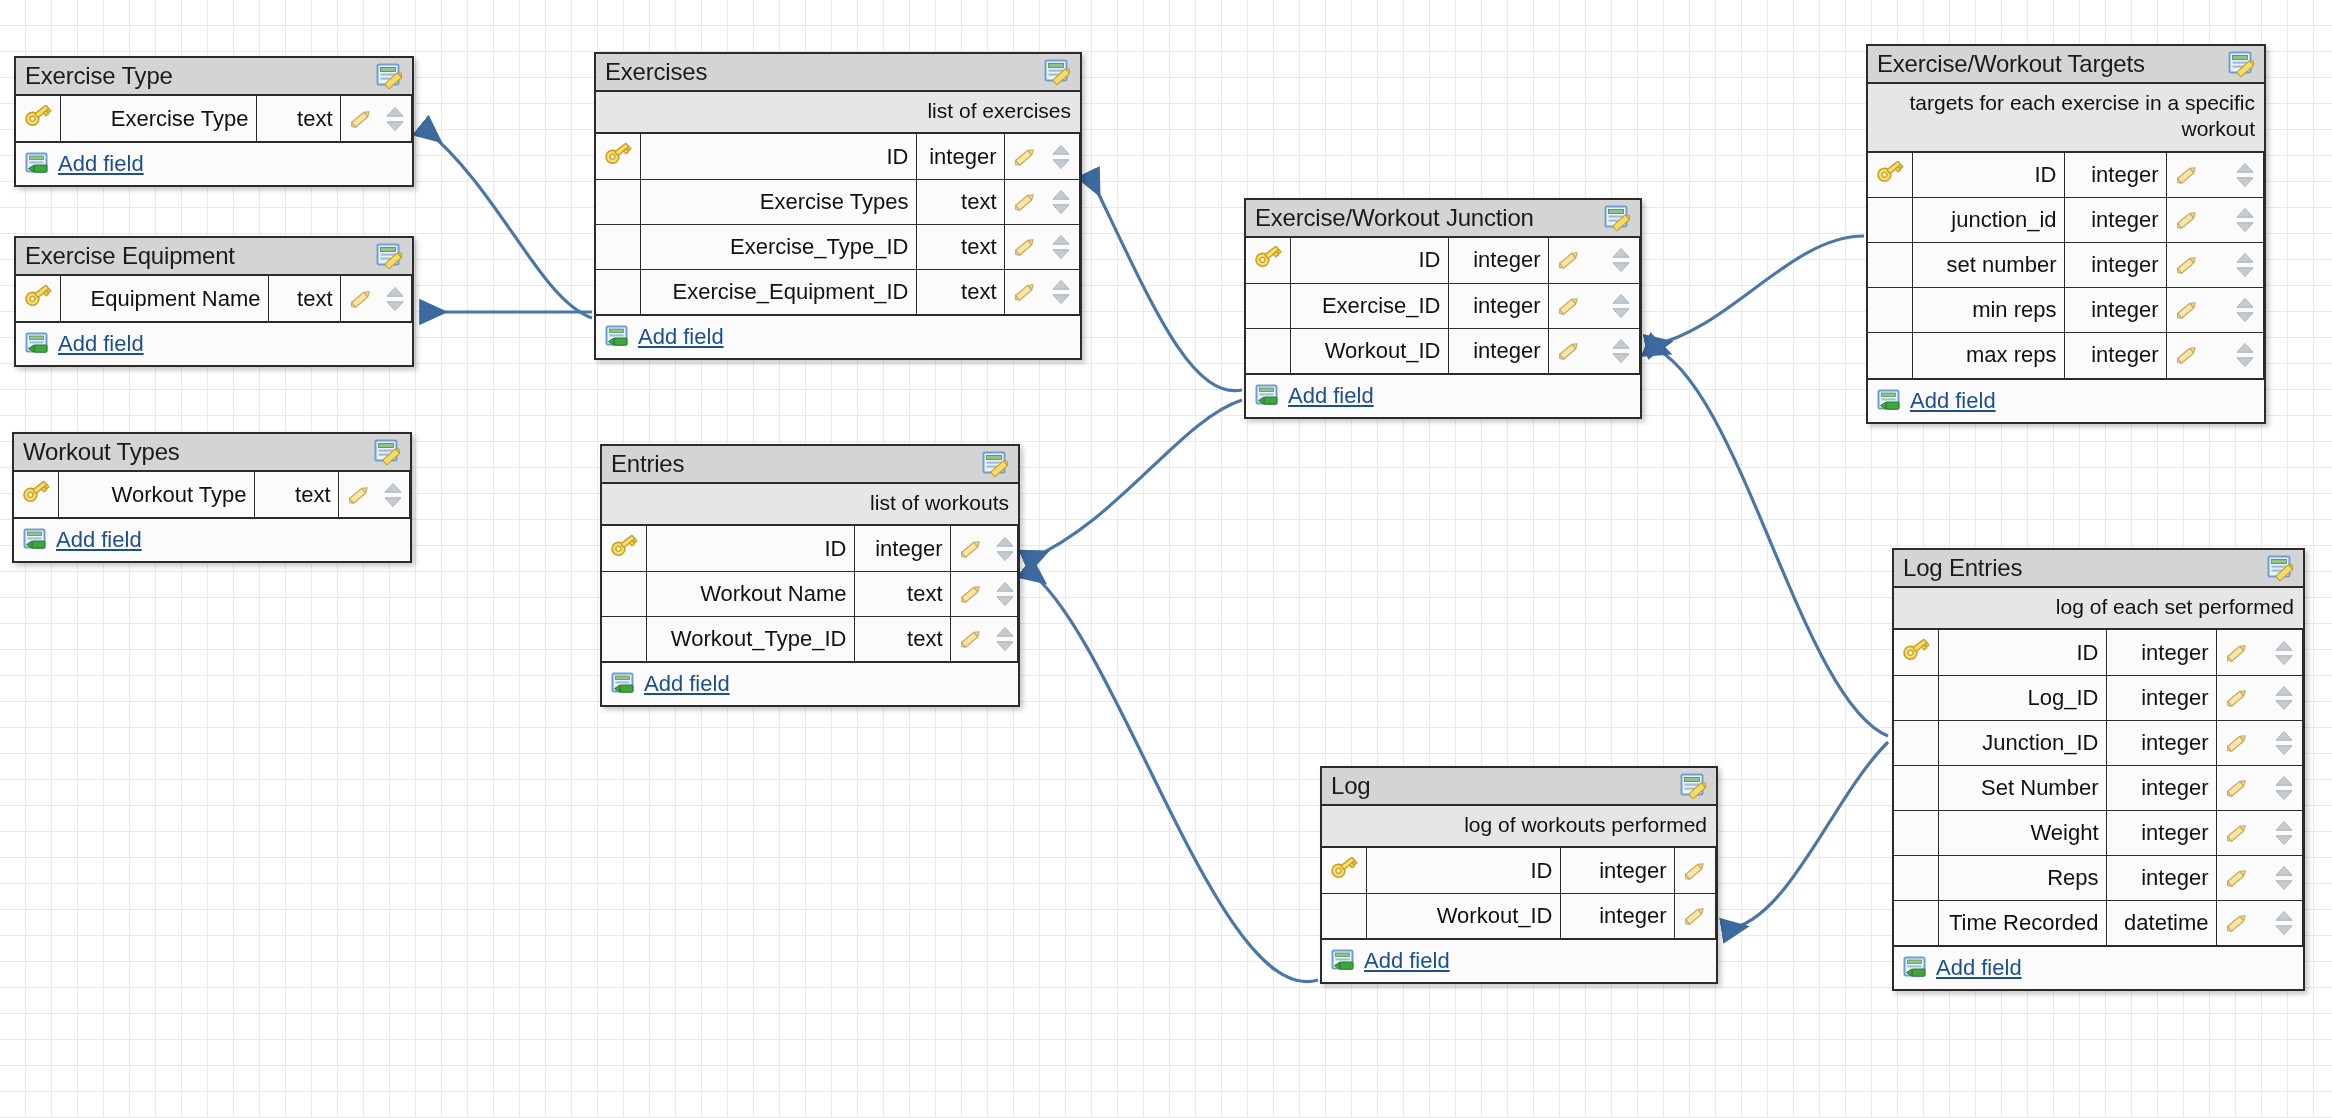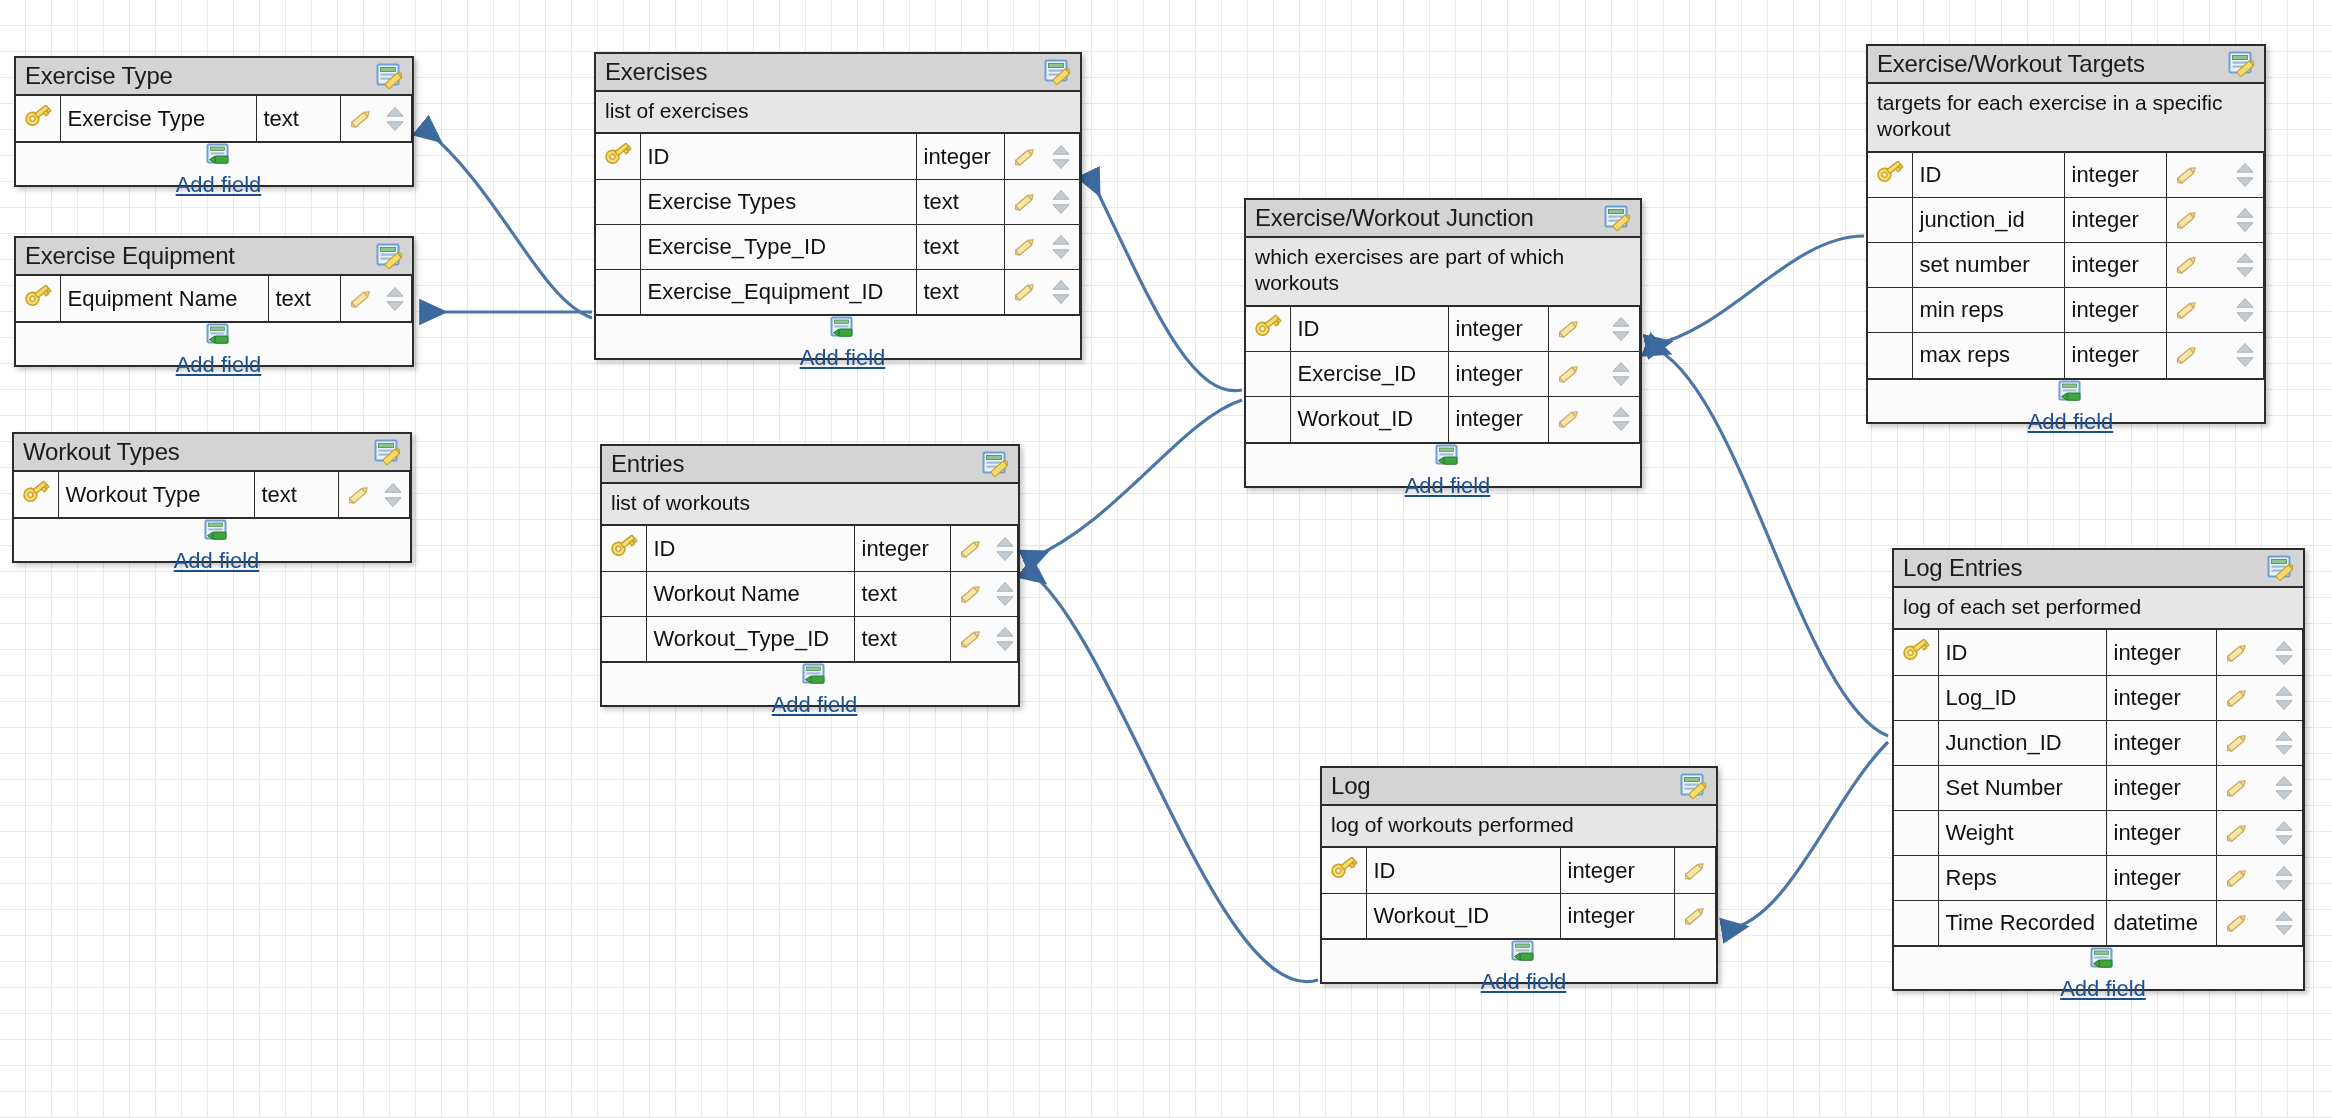--- a/index.html
+++ b/index.html
@@ -12,21 +12,21 @@
     overflow: hidden;
     font-family: "Liberation Sans", sans-serif;
     background-color: #ffffff;
     background-image:
       linear-gradient(to right, #e9e9e9 1px, transparent 1px),
       linear-gradient(to bottom, #e9e9e9 1px, transparent 1px);
     background-size: 26px 26px;
     background-position: -1px -1px;
   }
 
-  #canvas { position:absolute; inset:0; }
+  #canvas { position:absolute; inset:0;text-align:right; }
 
   svg#connectors {
     position:absolute; left:0; top:0;
     width:2332px; height:1118px;
     pointer-events:none;
     z-index: 1;
   }
 
   .entity {
     position: absolute;
@@ -98,21 +98,20 @@
   }
 
   .ent-footer {
     border-top: 2px solid #2b2b2b;
     height: 44px;
     display: flex;
     align-items: center;
     padding-left: 9px;
     gap: 7px;
     background: #fbfbfb;
-    flex-direction: column;
   }
   .addfield-label {
     color: #1c4f8f;
     font-size: 22px;
     text-decoration: underline;
     line-height: 1;
   }
 
   
   .ico { display:inline-block; line-height:0; }
@@ -625,21 +624,20 @@
           <rect x="4.5" y="4.5" width="15" height="4" fill="#8cc48c" stroke="#4a8a4a" stroke-width="0.8"></rect>
           <rect x="4.5" y="10.5" width="15" height="2.2" fill="#9fbcd8"></rect>
           <rect x="4.5" y="14.5" width="15" height="2.2" fill="#9fbcd8"></rect>
           <g transform="rotate(-42 17 17)">
             <rect x="8" y="14.5" width="17" height="6.4" rx="1.2" fill="#f5d96b" stroke="#b99a28" stroke-width="1"></rect>
             <path d="M 25 14.5 L 28 17.7 L 25 20.9 z" fill="#e8c24e" stroke="#b99a28" stroke-width="0.8"></path>
           </g>
         </svg>
       </span>
     </div>
-    <div class="ent-desc">which exercises are part of which workouts</div>
     <table class="fields">
       <tbody>
             <tr>
               <td class="c-key" style="width: 44px;">
   <span class="ico">
     <svg width="30" height="26" viewBox="0 0 30 26">
       <g transform="rotate(-38 13 13)">
         <circle cx="8.5" cy="13" r="6.4" fill="#f7dd74" stroke="#c9a227" stroke-width="1.6"></circle>
         <circle cx="8.5" cy="13" r="2.5" fill="#fdf6d8" stroke="#c9a227" stroke-width="1.3"></circle>
         <rect x="13.5" y="10.6" width="14" height="4.8" rx="1" fill="#f7dd74" stroke="#c9a227" stroke-width="1.5"></rect>

